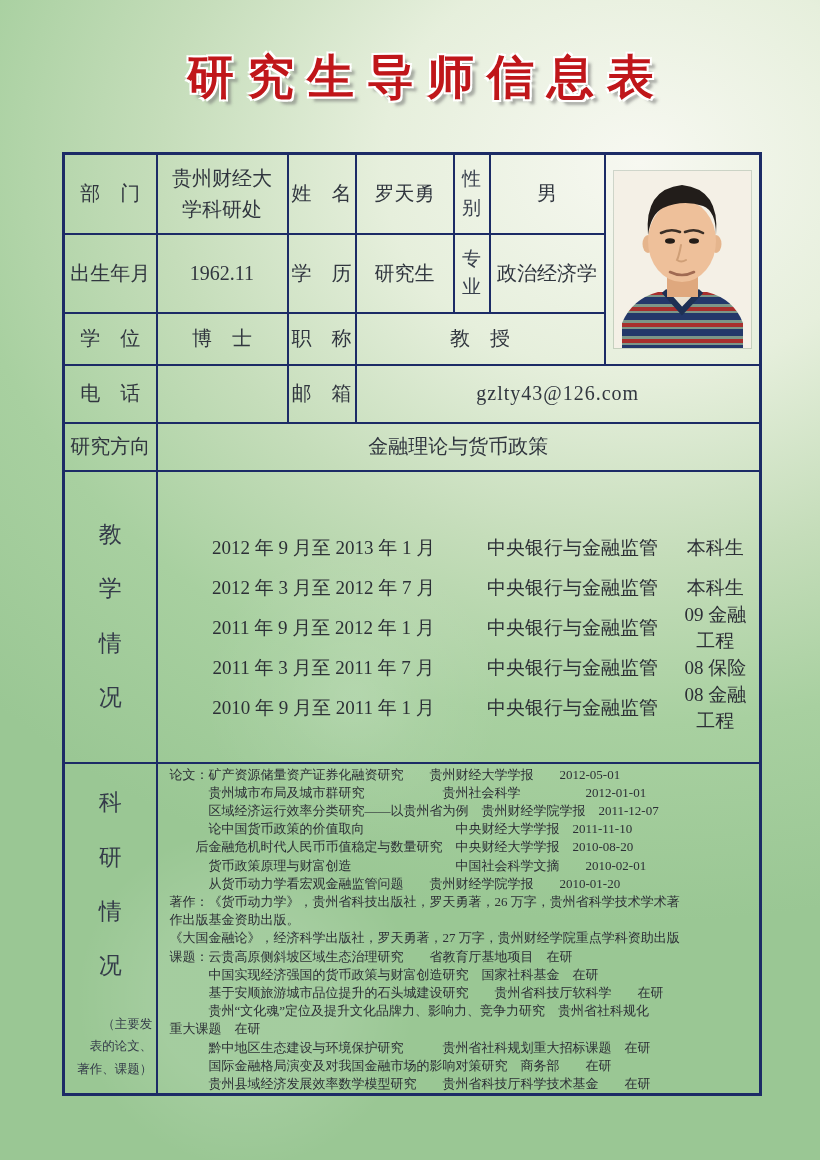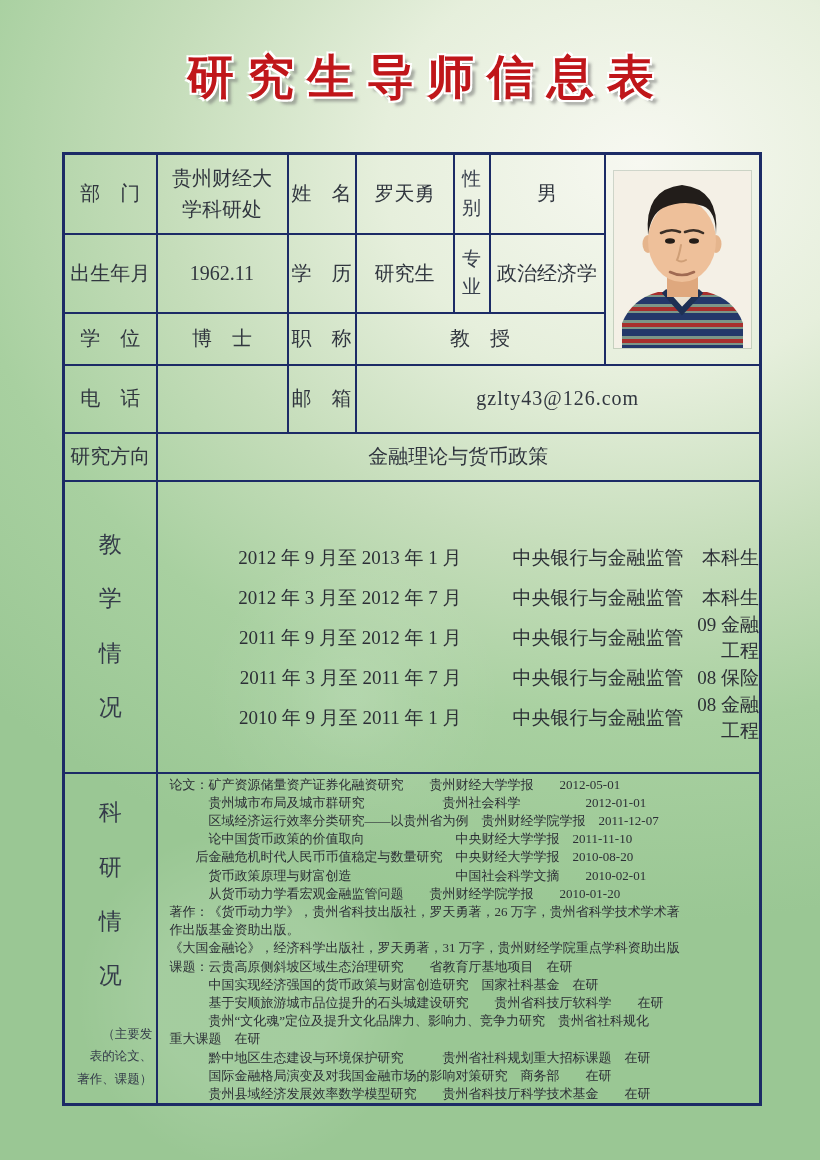--- a/index.html
+++ b/index.html
@@ -37,31 +37,31 @@
     color:#31363f;background:transparent;
   }
   table.form{border:3px solid #1c2b66;}
   .lbl{font-size:20px;color:#39404d;}
   .val{font-size:20px;color:#2f333b;}
   .wrapval{font-size:20px;line-height:1.55;padding:0 6px;word-break:break-all;}
   .vstack{width:1em;margin:10px auto;word-break:break-all;line-height:1.5;font-size:19px;color:#39404d;}
   .email{font-size:20px;letter-spacing:1px;}
   
   tr.r1{height:80px;} tr.r2{height:63px;} tr.r3{height:52px;}
-  tr.r4{height:68px;margin-top:32px;} tr.r5{height:48px;} tr.r6{height:292px;} tr.r7{height:331px;}
+  tr.r4{height:58px;margin-top:32px;} tr.r5{height:48px;} tr.r6{height:292px;} tr.r7{height:331px;}
 
   
   .seclabel{width:1.1em;margin:0 auto;word-break:break-all;
     font-size:23px;line-height:2.35;color:#343b49;text-align:center;}
   .secnote{font-size:12.5px;line-height:1.8;color:#343b49;
     white-space:pre-line;text-align:right;margin:20px auto 0;width:84px;}
 
   
   .teach-cell{vertical-align:top;}
-  .teach-wrap{padding:22px 0 0 28px;text-align:right;}
+  .teach-wrap{padding:22px 12px 0 28px;text-align:center;}
   .teach-row{display:flex;height:40px;align-items:center;
     font-size:19px;color:#2c2f36;}
   .t-period{width:276px;}
   .t-course{width:222px;}
   .t-cohort{flex:1;}
 
   
   .res-cell{vertical-align:top;}
   .res-wrap{padding:2px 8px 0 12px;text-align:left;}
   .res-line{font-size:13px;line-height:18.2px;color:#2c2f36;
@@ -223,21 +223,21 @@
             <div class="res-line">　　后金融危机时代人民币币值稳定与数量研究　中央财经大学学报　2010-08-20</div>
 
             <div class="res-line">　　　货币政策原理与财富创造　　　　　　　　中国社会科学文摘　　2010-02-01</div>
 
             <div class="res-line">　　　从货币动力学看宏观金融监管问题　　贵州财经学院学报　　2010-01-20</div>
 
             <div class="res-line">著作：《货币动力学》，贵州省科技出版社，罗天勇著，26 万字，贵州省科学技术学术著</div>
 
             <div class="res-line">作出版基金资助出版。</div>
 
-            <div class="res-line">《大国金融论》，经济科学出版社，罗天勇著，31 万字，贵州财经学院重点学科资助出版</div>
+            <div class="res-line">《大国金融论》，经济科学出版社，罗天勇著，27 万字，贵州财经学院重点学科资助出版</div>
 
             <div class="res-line">课题：云贵高原侧斜坡区域生态治理研究　　省教育厅基地项目　在研</div>
 
             <div class="res-line">　　　中国实现经济强国的货币政策与财富创造研究　国家社科基金　在研</div>
 
             <div class="res-line">　　　基于安顺旅游城市品位提升的石头城建设研究　　贵州省科技厅软科学　　在研</div>
 
             <div class="res-line">　　　贵州“文化魂”定位及提升文化品牌力、影响力、竞争力研究　贵州省社科规化</div>
 
             <div class="res-line">重大课题　在研</div>

